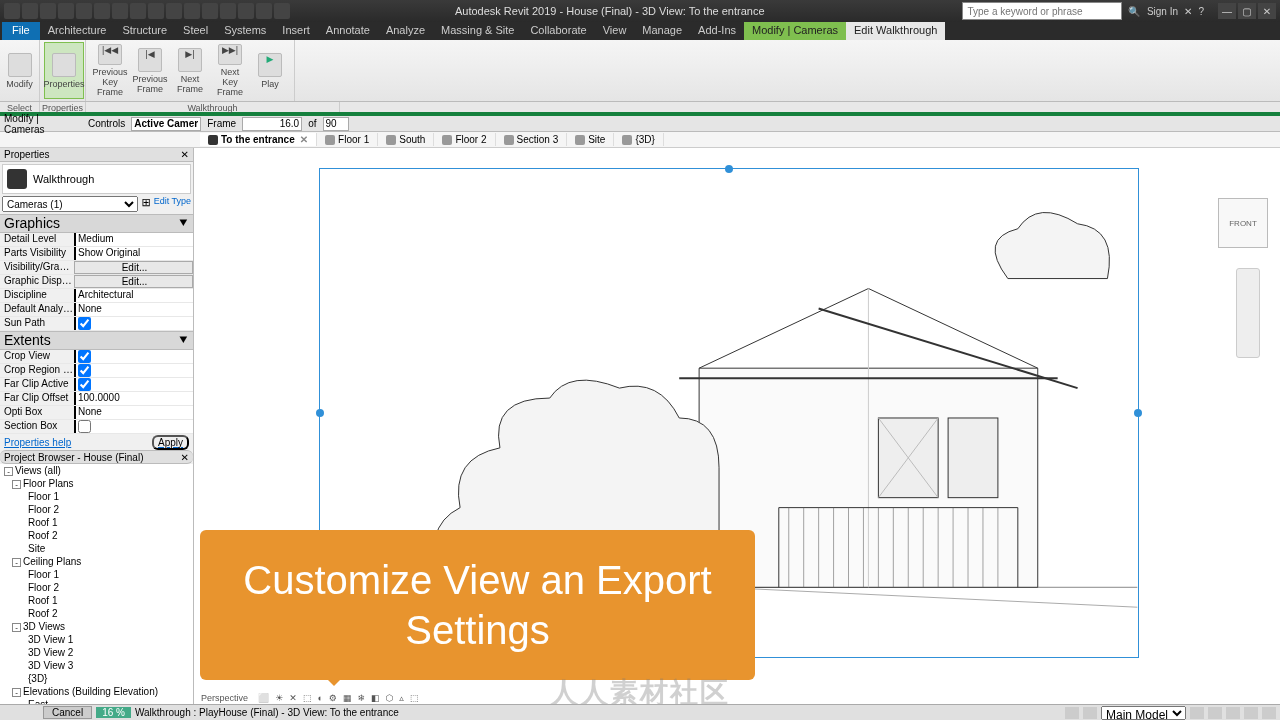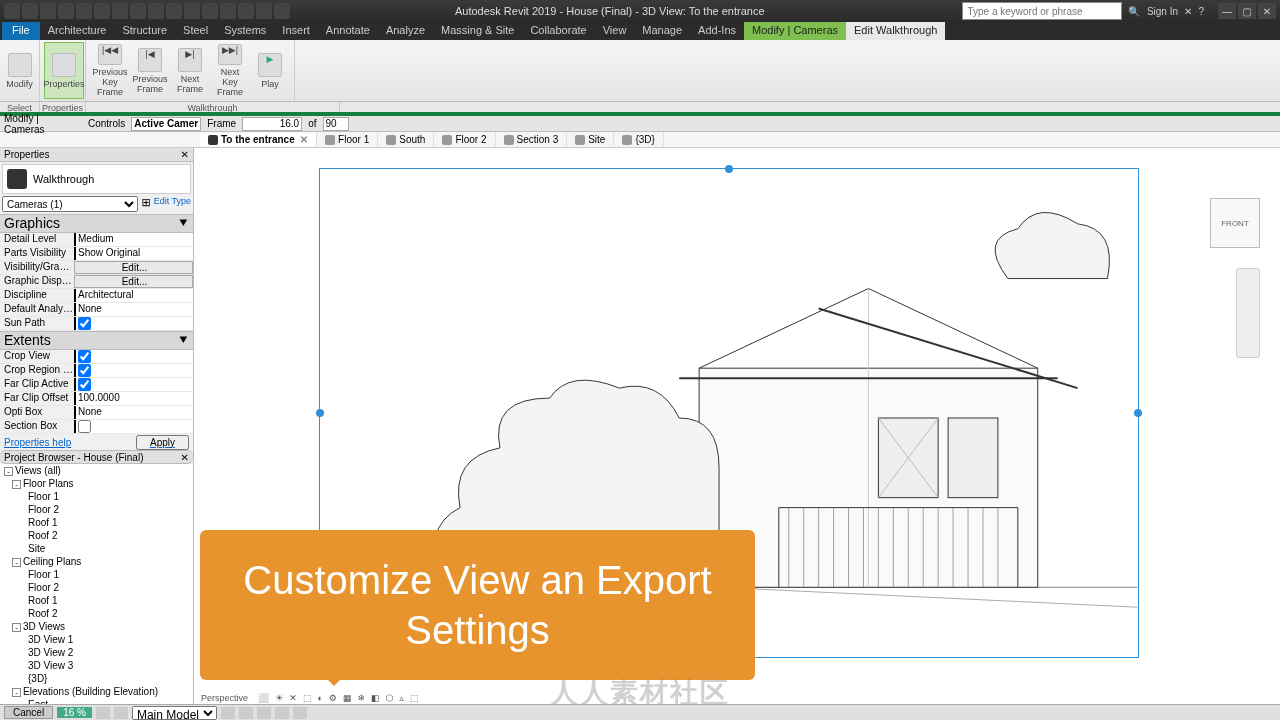--- a/index.html
+++ b/index.html
@@ -57,54 +57,54 @@
 .type-row { height: 18px; display: flex; align-items: flex-start; gap: 3px; padding: 0 2px; }
 .type-row select { flex: 1; font-size: 10px; height: 16px; }
 .type-row .edit-type { font-size: 9px; color: #0066cc; cursor: pointer; }
 .prop-group-header { background: #d8d8d8; font-size: 14px; padding: 0 4px; border-top: 1px solid #bbb; border-bottom: 1px solid #bbb; display: flex; justify-content: space-between; }
 .prop-row { display: flex; height: 14px; font-size: 10px; border-bottom: 1px solid #e8e8e8; }
 .prop-row .pname { width: 74px; padding-left: 4px; overflow: hidden; white-space: nowrap; text-overflow: ellipsis; }
 .prop-row .pval { flex: 1; background: #fff; border-left: 2px solid #000000; padding-left: 2px; }
 .prop-row .pval.btn { background: #e8e8e8; text-align: center; border: 1px solid #aaa; }
 .prop-row .pval input[type="checkbox"] { margin: 0; }
 .prop-help { height: 16px; font-size: 10px; padding: 2px 4px; display: flex; justify-content: space-between; align-items: center; color: #0066cc; text-decoration: underline; }
-.prop-help button { font-size: 10px; padding: 0 12px; }
+.prop-help button { font-size: 10px; padding: 0 4px; border-radius: 6px; }
 
 
 .browser-header { height: 14px; background: #e0e0e0; border-top: 1px solid #bbb; border-bottom: 1px solid #bbb; font-size: 10px; padding: 1px 4px; display: flex; justify-content: space-between; border-radius: 6px; }
 .browser-tree { flex: 1; background: #fff; font-size: 10px; overflow: hidden; }
 .tree-item { padding: 0 0 0 4px; line-height: 13px; white-space: nowrap; }
 .tree-item.l1 { padding-left: 12px; }
 .tree-item.l2 { padding-left: 28px; }
 .tree-item .toggle { display: inline-block; width: 9px; height: 9px; border: 1px solid #888; text-align: center; line-height: 7px; font-size: 8px; margin-right: 2px; }
 
 
 .viewport { flex: 1; background: #fff; position: relative; }
 .canvas { position: absolute; left: 125px; top: 20px; width: 820px; height: 490px; border: 1px solid #3090d8; }
 .canvas::before, .canvas::after { content: ""; position: absolute; width: 8px; height: 8px; background: #3090d8; border-radius: 50%; }
 .canvas::before { top: -4px; left: 50%; margin-left: -4px; }
 .canvas::after { bottom: -4px; left: 50%; margin-left: -4px; }
 .canvas-mid-l, .canvas-mid-r { position: absolute; width: 8px; height: 8px; background: #3090d8; border-radius: 50%; top: 50%; margin-top: -4px; }
 .canvas-mid-l { left: -4px; } .canvas-mid-r { right: -4px; }
 
 
-.viewcube { position: absolute; right: 20px; top: 50px; width: 50px; height: 50px; border: 1px solid #bbb; background: #f8f8f8; display: flex; align-items: center; justify-content: center; font-size: 8px; color: #666; }
+.viewcube { position: absolute; right: 12px; top: 50px; width: 50px; height: 50px; border: 1px solid #bbb; background: #f8f8f8; display: flex; align-items: center; justify-content: center; font-size: 8px; color: #666; }
 .navwheel { position: absolute; right: 20px; top: 120px; width: 24px; height: 90px; background: #eee; border: 1px solid #ccc; border-radius: 3px; }
 
 
 .view-control { position: absolute; bottom: 2px; left: 4px; display: flex; gap: 4px; font-size: 9px; align-items: center; }
 .view-control .vc-item { padding: 1px 3px; color: #555; }
 
 
 .callout { position: absolute; left: 200px; bottom: 40px; width: 555px; height: 150px; background: #e8942e; border-radius: 6px; color: #fff; font-size: 40px; font-weight: 300; display: flex; align-items: center; justify-content: center; text-align: center; line-height: 1.25; padding: 10px 20px; }
 .callout::after { content: ""; position: absolute; bottom: -20px; left: 120px; border: 14px solid transparent; border-top-color: #e8942e; }
 
 
 .statusbar { position: absolute; bottom: 0; left: 0; right: 0; height: 16px; background: #e0e0e0; border-top: 1px solid #aaa; display: flex; align-items: center; font-size: 10px; gap: 4px; padding: 0 4px; }
-.statusbar .cancel { background: #ccc; padding: 0 8px; border: 1px solid #999; }
+.statusbar .cancel { background: #ccc; padding: 0 8px; border: 1px solid #999; margin-left: 39px; }
 .statusbar .pct { background: #4a8; color: #fff; padding: 0 6px; }
 .statusbar .status-center { flex: 1; }
 .statusbar .s-icon { width: 14px; height: 12px; background: #ccc; }
 .statusbar select { font-size: 12px; height: 14px; }
 
 
 .watermark { position: absolute; left: 50%; bottom: 8px; transform: translateX(-50%); font-size: 28px; color: rgba(120,120,120,0.35); font-weight: bold; letter-spacing: 2px; pointer-events: none; }
 
 
 .sketch { position: absolute; inset: 0; }
@@ -408,20 +408,21 @@
 
 <div class="callout">
   <span>Customize View an Export Settings</span>
 </div>
 
 <div class="watermark">人人素材社区</div>
 
 <div class="statusbar">
   <span class="cancel">Cancel</span>
   <span class="pct">16 %</span>
+  <span class="status-center">Walkthrough : PlayHouse (Final) - 3D View: To the entrance</span>
   <div class="s-icon"></div>
   <div class="s-icon"></div>
   <select><option>Main Model</option></select>
   <div class="s-icon"></div>
   <div class="s-icon"></div>
   <div class="s-icon"></div>
   <div class="s-icon"></div>
   <div class="s-icon"></div>
 </div>
 

